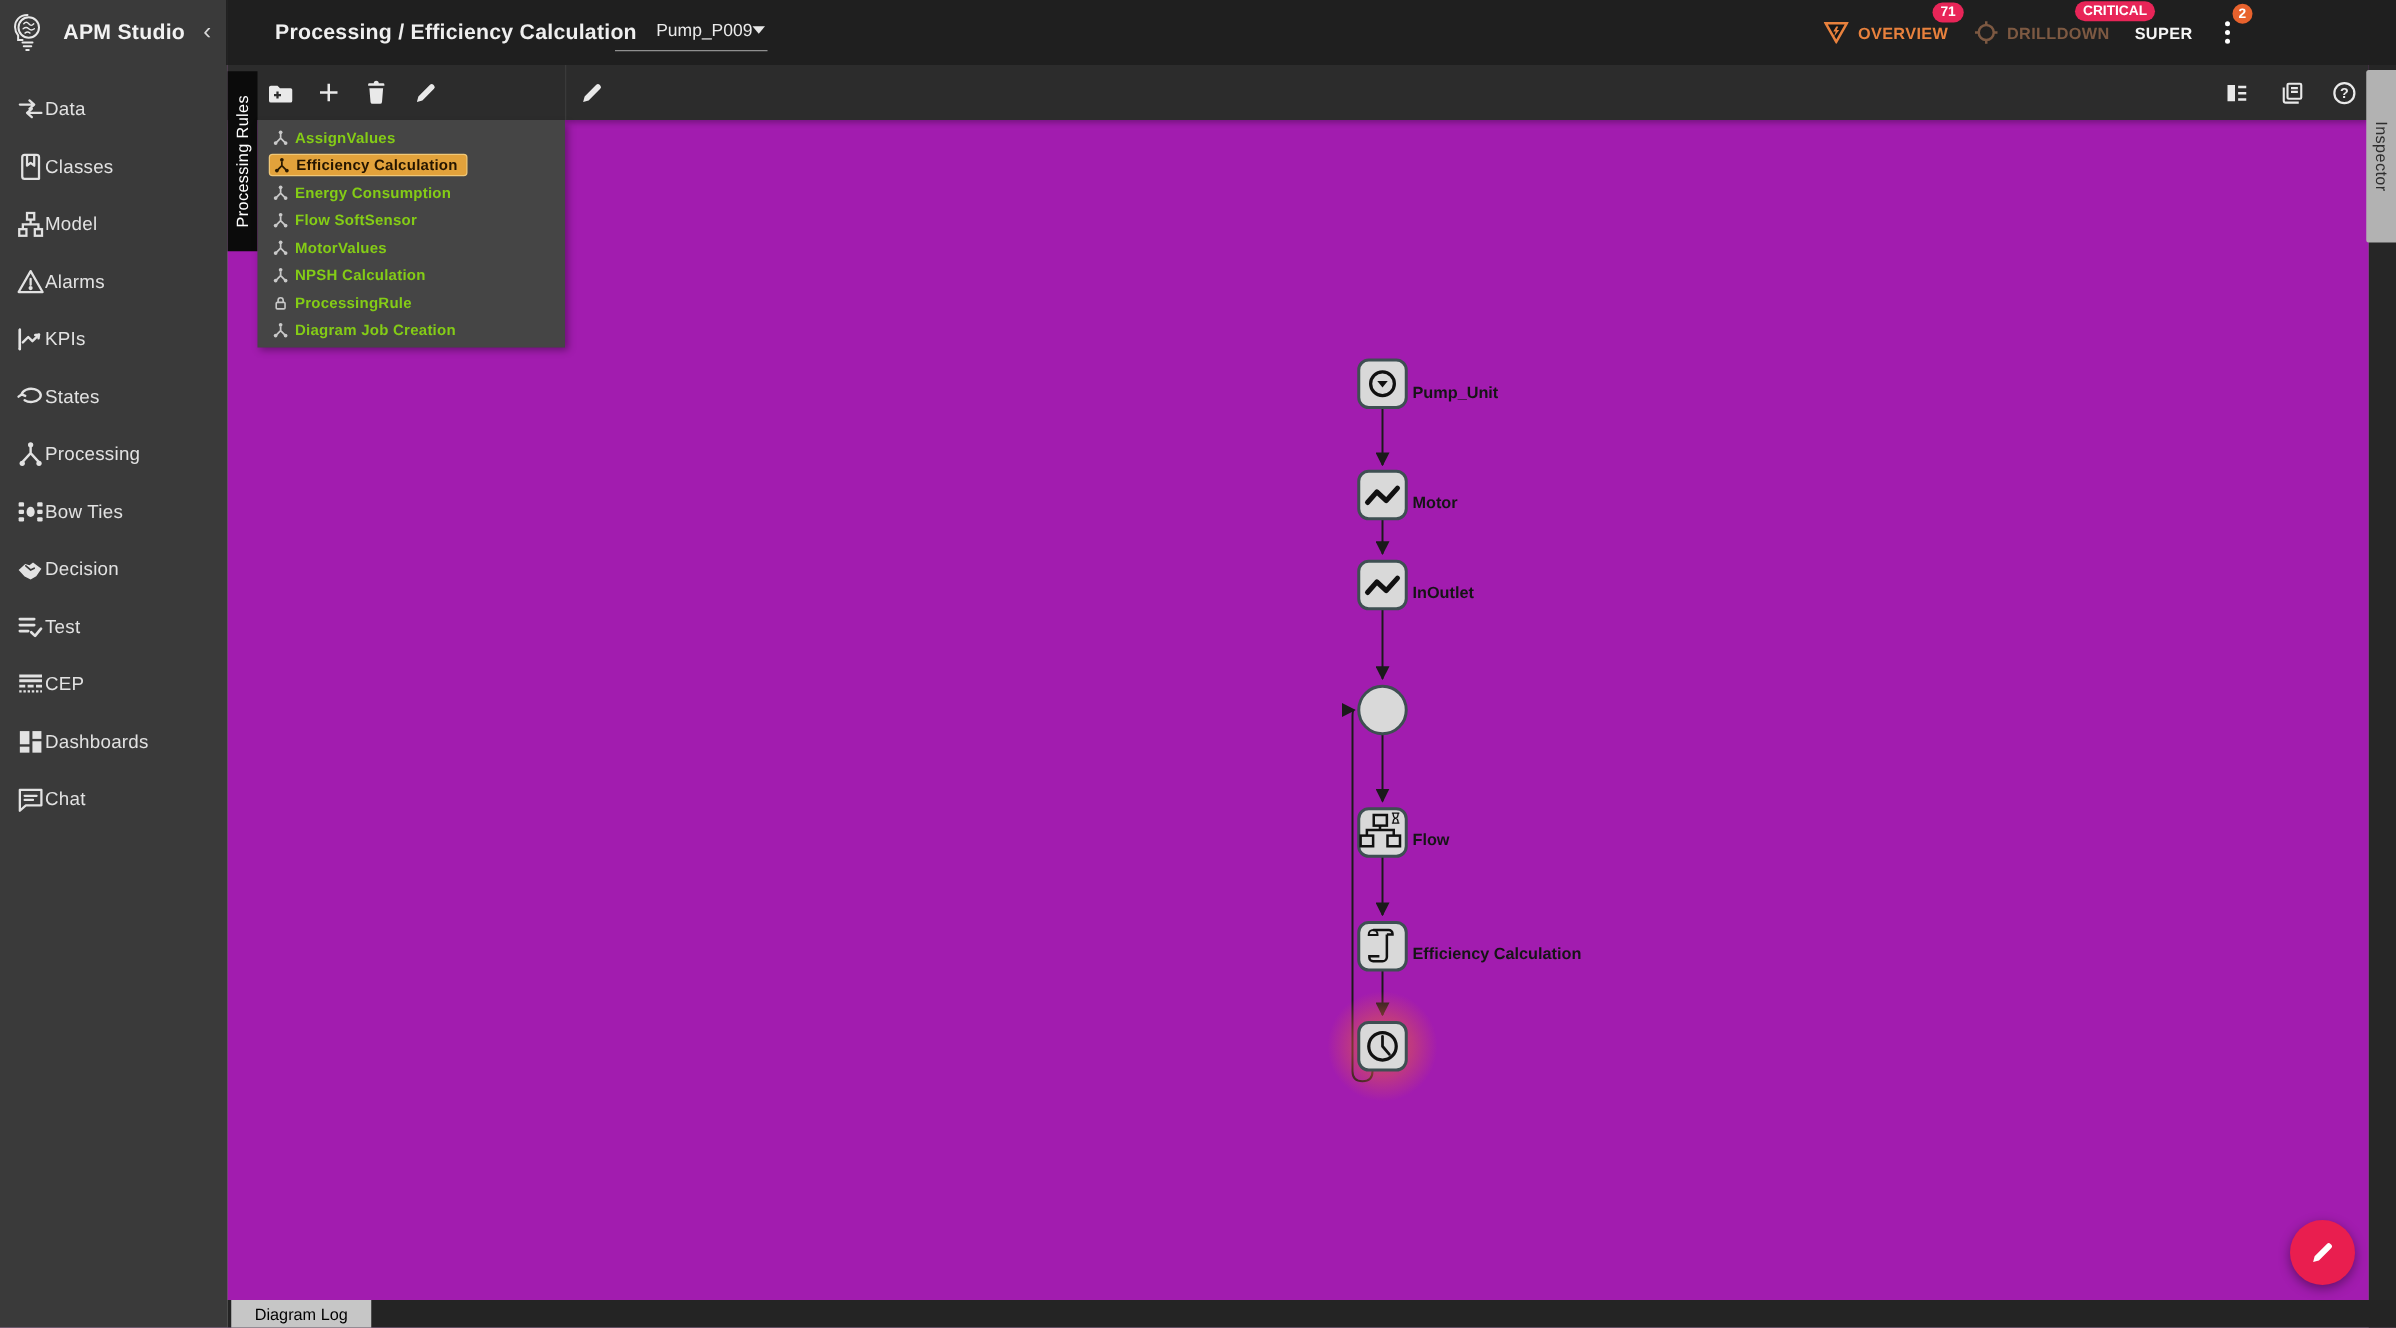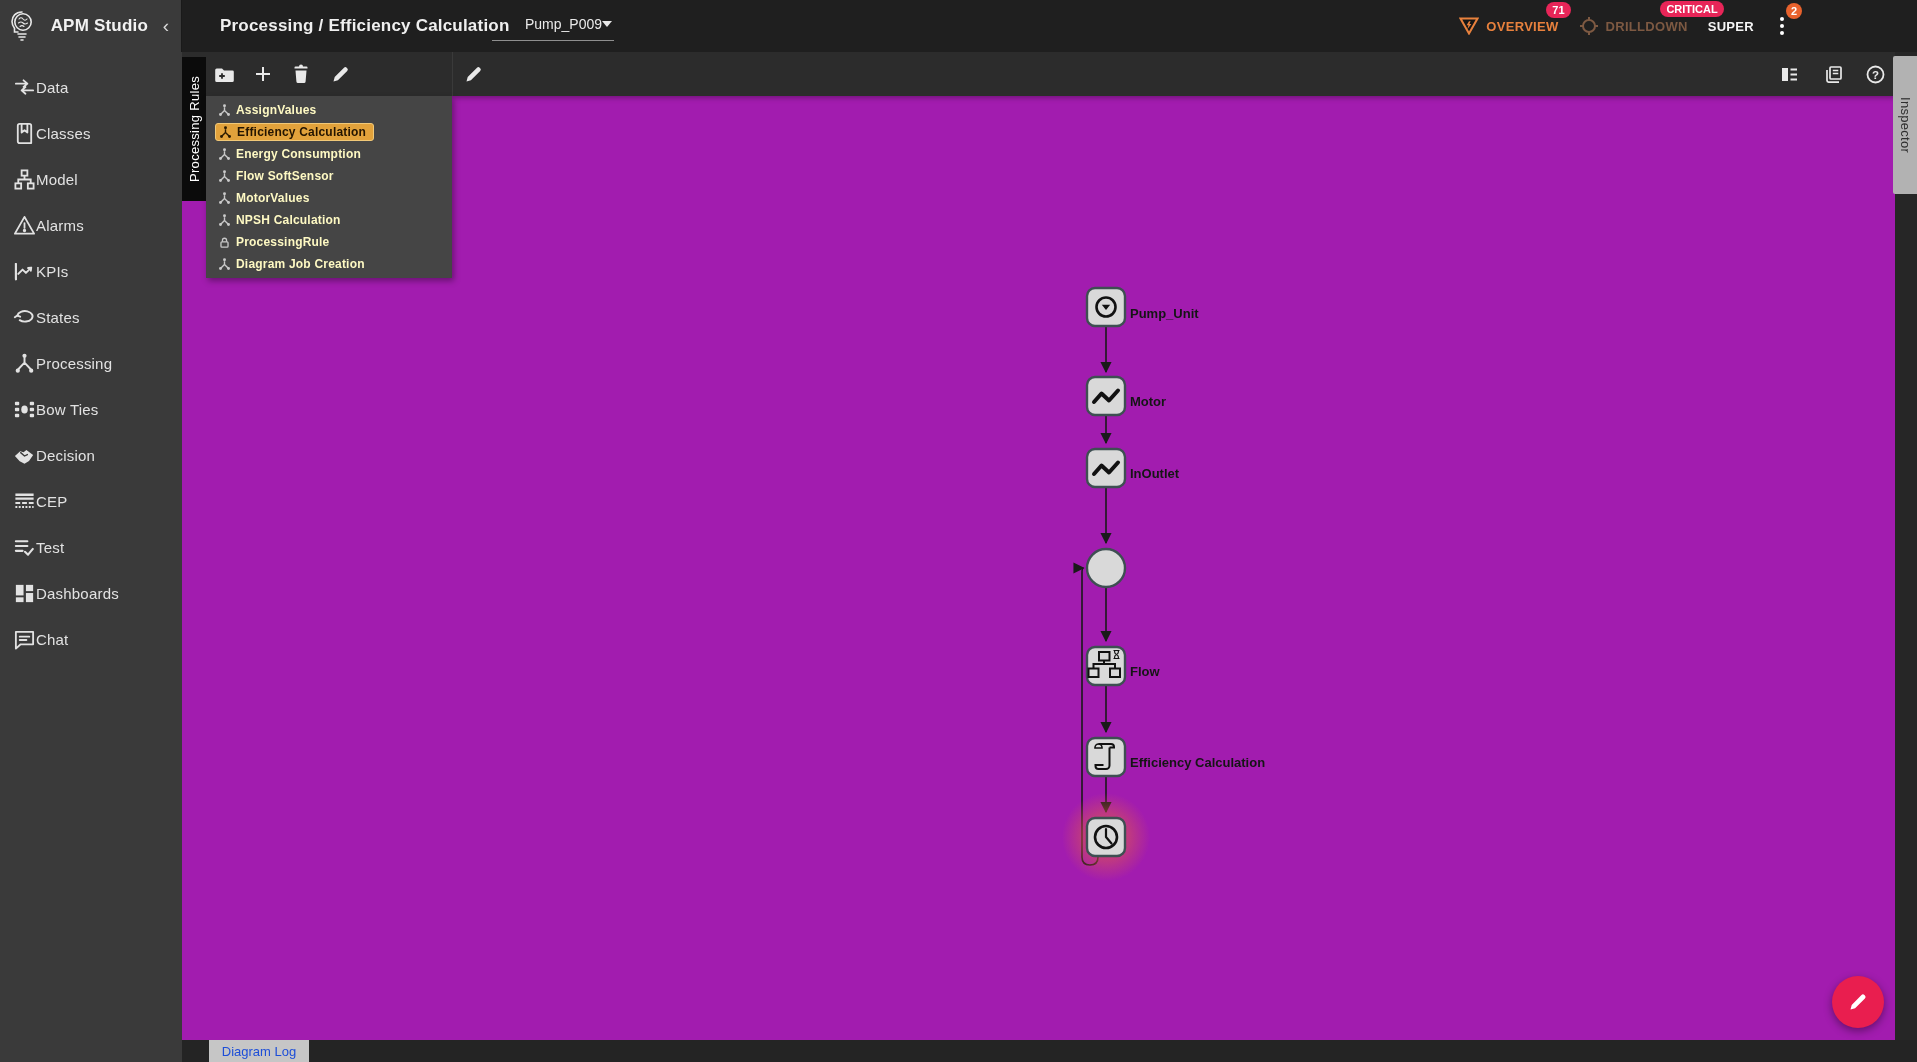--- a/index.html
+++ b/index.html
@@ -48,39 +48,39 @@
   .tb-divider { position:absolute; left:270px; top:0; width:1px; height:44px; background:#3a3a3a; }
 
   
   .rules-tab { position:absolute; left:182px; top:57px; width:24px; height:144px; background:#0b0b0b;
     color:#fff; z-index:31; display:flex; align-items:center; justify-content:center;
     writing-mode:vertical-rl; transform:rotate(180deg); font-size:13px; letter-spacing:.3px; cursor:pointer; }
   .rules-panel { position:absolute; left:206px; top:96px; width:246px; height:182px; background:#454545;
     z-index:31; padding-top:3px; box-shadow:2px 3px 6px rgba(0,0,0,.35); }
   .rule-row { height:22px; display:flex; align-items:center; padding-left:9px; cursor:pointer; color:#c9c9c9; }
   .rule-inner { display:inline-flex; align-items:center; gap:5px; padding:1px 7px 1px 3px; border-radius:3px; }
-  .rule-label { color:#fef9c3; font-size:12px; font-weight:bold; letter-spacing:.2px; white-space:nowrap; }
+  .rule-label { color:#84cc16; font-size:12px; font-weight:bold; letter-spacing:.2px; white-space:nowrap; }
   .rule-row.selected .rule-inner { background:#e2a23b; border:1px solid #f0c878; }
   .rule-row.selected { color:#2a1a00; }
   .rule-row.selected .rule-label { color:#241500; }
 
   
   .diagram-svg { position:absolute; left:0; top:0; width:1713px; height:988px; }
   .diagram-svg text { font-family:"Liberation Sans", sans-serif; font-weight:bold; font-size:13px; fill:#151515; }
 
   
   .right-strip { position:absolute; left:1895px; top:52px; width:22px; height:1010px; background:#262626; z-index:35; }
   .inspector-tab { position:absolute; left:1893px; top:56px; width:24px; height:138px; background:#b2b2b2;
     color:#2e2e2e; z-index:36; display:flex; align-items:center; justify-content:center;
     writing-mode:vertical-rl; font-size:13px; letter-spacing:.3px; cursor:pointer; border-radius:2px 0 0 2px; }
 
   
   .bottom-bar { position:absolute; left:182px; top:1040px; width:1735px; height:22px; background:#242424; z-index:36; }
-  .diagram-log-tab { position:absolute; left:3px; top:0; width:100px; height:22px; background:#c6c6c6;
-    color:#1d4ed8; font-size:13px; display:flex; align-items:center; justify-content:center; cursor:pointer;margin-left:24px; }
+  .diagram-log-tab { position:absolute; left:3px; top:0; width:112px; height:22px; background:#c6c6c6;
+    color:#000000; font-size:13px; display:flex; align-items:center; justify-content:center; cursor:pointer; }
 
   
   .fab { position:absolute; left:1832px; top:976px; width:52px; height:52px; border-radius:50%;
     background:#e91e4f; z-index:37; display:flex; align-items:center; justify-content:center;
     box-shadow:0 3px 9px rgba(0,0,0,.4); cursor:pointer; }
 </style>
 </head>
 <body>
 
 <div class="header">
@@ -197,33 +197,33 @@
     <span class="nav-label">Bow Ties</span>
   </div>
   <div class="nav-item">
     <svg width="23" height="23" viewBox="0 0 24 24" fill="#e2e2e2">
       <path d="M2 12.5 l5.5-5 3.5 1 3-2.2 7 5.2-4.3 6.3-4.7 2.7-5-2.5z"></path>
       <path d="M8 9 l4 3.5 3-1.5" fill="none" stroke="#3a3a3a" stroke-width="1.4" stroke-linecap="round"></path>
     </svg>
     <span class="nav-label">Decision</span>
   </div>
   <div class="nav-item">
+    <svg width="23" height="23" viewBox="0 0 24 24" fill="none" stroke="#e2e2e2" stroke-width="2.2" stroke-linecap="round" stroke-linejoin="round">
+      <path d="M3 5.5 h12 M3 10.5 h12 M3 15.5 h7"></path>
+      <path d="M12.5 16.5 l3.2 3 5-6"></path>
+    </svg>
+    <span class="nav-label">Test</span>
+  </div>
+  <div class="nav-item">
     <svg width="23" height="23" viewBox="0 0 24 24" stroke="#e2e2e2" fill="none">
       <path d="M2.5 5 h19 M2.5 9 h19" stroke-width="2.6"></path>
       <path d="M2.5 13.5 h5 M9.5 13.5 h5 M16.5 13.5 h5" stroke-width="2.2"></path>
       <path d="M2.5 17.8 h2 M6 17.8 h2 M9.5 17.8 h2 M13 17.8 h2 M16.5 17.8 h2 M20 17.8 h1.5" stroke-width="2"></path>
     </svg>
     <span class="nav-label">CEP</span>
-  </div>
-  <div class="nav-item">
-    <svg width="23" height="23" viewBox="0 0 24 24" fill="none" stroke="#e2e2e2" stroke-width="2.2" stroke-linecap="round" stroke-linejoin="round">
-      <path d="M3 5.5 h12 M3 10.5 h12 M3 15.5 h7"></path>
-      <path d="M12.5 16.5 l3.2 3 5-6"></path>
-    </svg>
-    <span class="nav-label">Test</span>
   </div>
   <div class="nav-item">
     <svg width="23" height="23" viewBox="0 0 24 24" fill="#e2e2e2">
       <rect x="3" y="3" width="8" height="11"></rect>
         <rect x="13.5" y="3" width="7.5" height="6.5"></rect>
       <rect x="13.5" y="11.5" width="7.5" height="9.5"></rect>
         <rect x="3" y="16" width="8" height="5"></rect>
     </svg>
     <span class="nav-label">Dashboards</span>
   </div>

